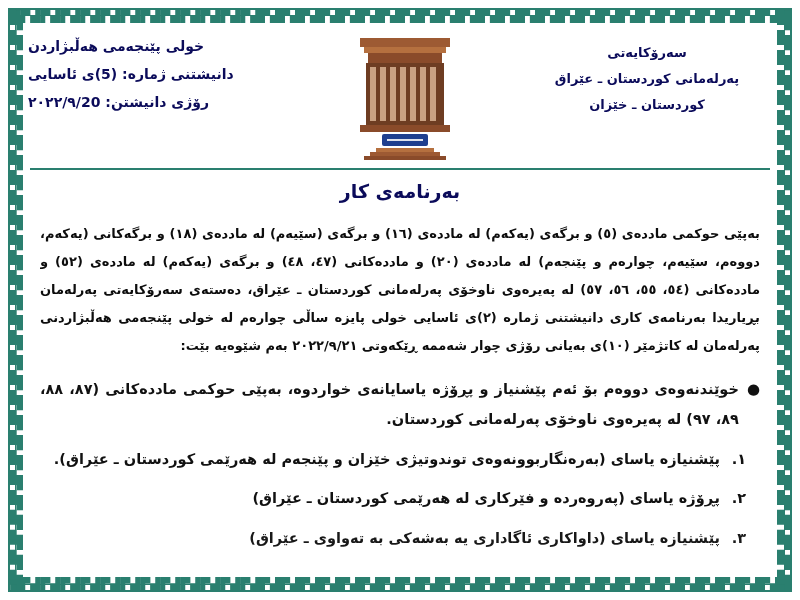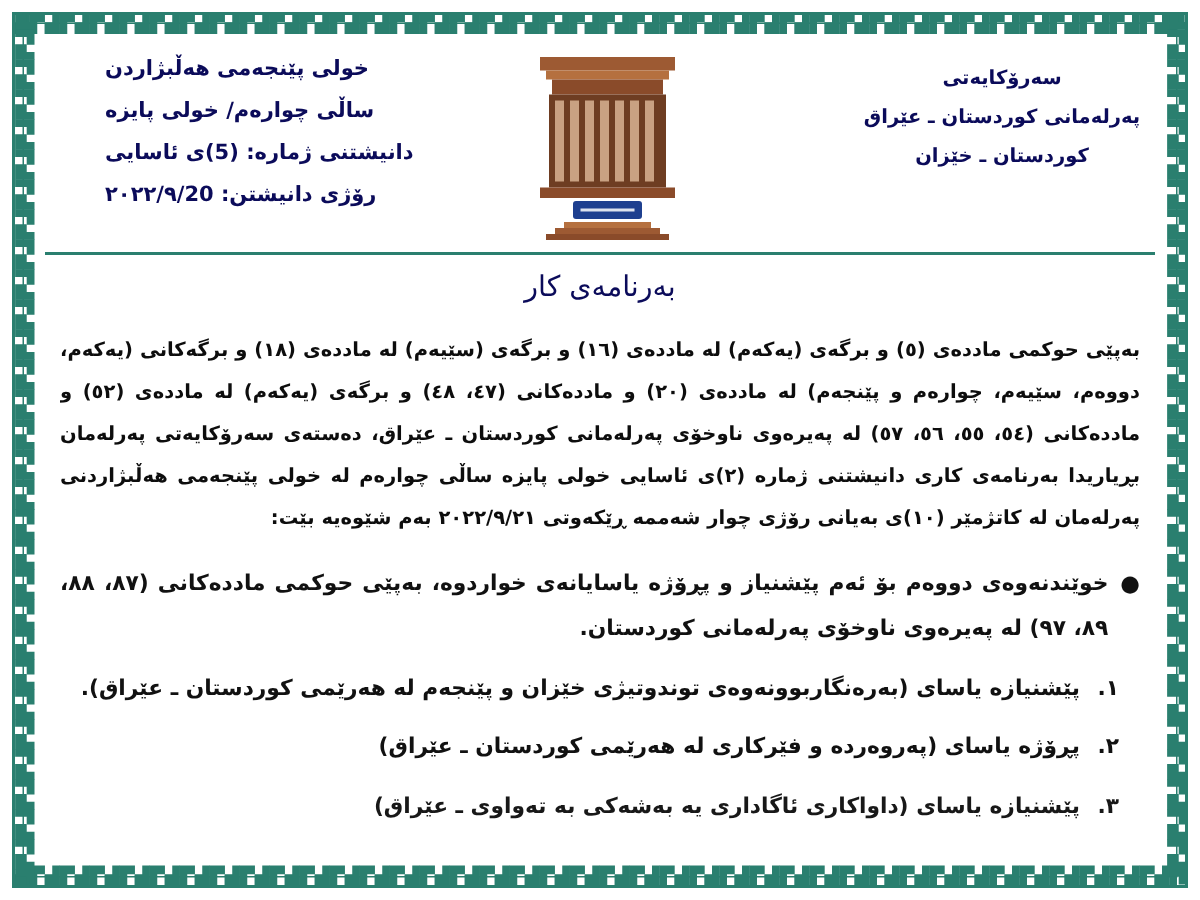--- a/index.html
+++ b/index.html
@@ -83,21 +83,21 @@
     padding-top: 10px;
     font-size: 14px;
     line-height: 2.0;
   }
   .header-block.right-block {
     padding-top: 18px;
     text-align: center;
     font-size: 13px;
     line-height: 2.0;
   }
-  .header-line { white-space: nowrap; margin-left: 42px; }
+  .header-line { white-space: nowrap; }
 
   
   .logo {
     position: relative;
     width: 126px;
     height: 140px;
     flex: 0 0 auto;
   }
   .logo svg { display: block; }
 
@@ -112,21 +112,21 @@
   }
 
   
   .doc-title {
     position: absolute;
     left: 0;
     right: 0;
     top: 180px;
     text-align: center;
     font-size: 19px;
-    font-weight: normal;
+    font-weight: bold;
     color: #0b0b5a;
     letter-spacing: 0.5px;
   }
 
   
   .body-wrap {
     position: absolute;
     left: 40px;
     right: 40px;
     top: 220px;
@@ -231,21 +231,20 @@
         </g>
 
         <rect x="34" y="126" width="58" height="4" fill="#b5703f"></rect>
         <rect x="28" y="130" width="70" height="4" fill="#9d5a33"></rect>
         <rect x="22" y="134" width="82" height="4" fill="#8a4b2a"></rect>
       </svg>
     </div>
 
     <div class="header-block left-block">
       <div class="header-line">خولی پێنجەمی هەڵبژاردن</div>
-      <div class="header-line">ساڵی چوارەم/ خولی پایزە</div>
       <div class="header-line">دانیشتنی ژمارە: (5)ی ئاسایی</div>
       <div class="header-line">رۆژی دانیشتن: ٢٠٢٢/٩/20</div>
     </div>
 
   </div>
 
   <div class="divider"></div>
 
   <div class="doc-title">بەرنامەی کار</div>
 

